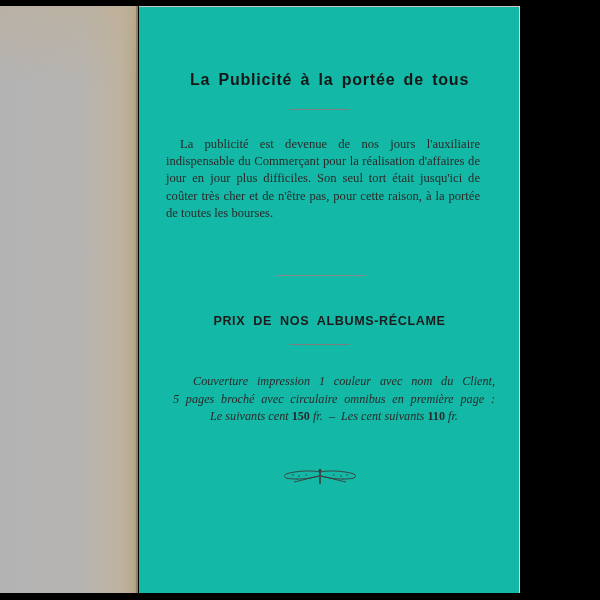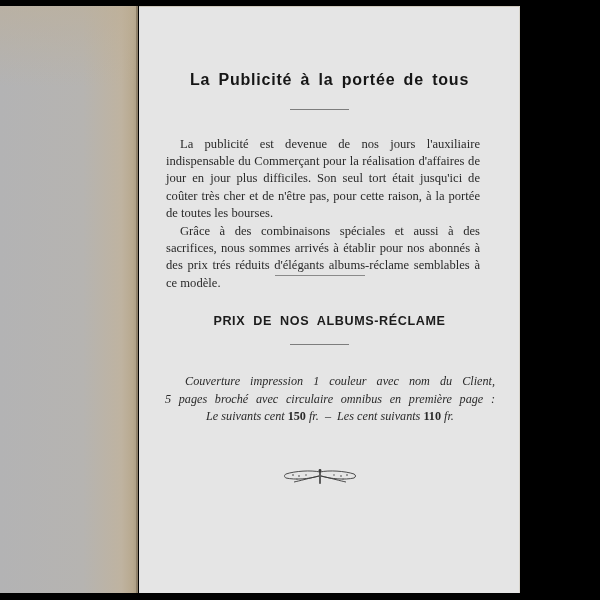--- a/index.html
+++ b/index.html
@@ -15,21 +15,21 @@
     .cover-top-tint {
       position: absolute; left: 0; top: 0; width: 100%; height: 80px;
       background: linear-gradient(180deg, rgba(190,175,150,0.55), rgba(190,175,150,0));
     }
     .cover-fold {
       position: absolute; right: 0; top: 0; width: 2px; height: 100%;
       background: #8d7f68;
     }
     .page {
       position: absolute; left: 139px; top: 6px; width: 381px; height: 587px;
-      background: #e5e5e5;
+      background: #14b8a6;
       box-shadow: inset -1px 0 0 #d9d5cc, inset 0 1px 0 #cfc9bd;
     }
     .title {
       position: absolute; left: 0; width: 100%; top: 65px;
       text-align: center;
       font-family: "Liberation Sans", sans-serif;
       font-size: 16px; font-weight: bold; letter-spacing: 0.8px; word-spacing: 3px;
       color: #161616;
     }
     .rule {
@@ -47,21 +47,21 @@
       text-align: center;
       font-family: "Liberation Sans", sans-serif;
       font-size: 12.6px; font-weight: bold; letter-spacing: 0.6px; word-spacing: 4px;
       color: #1c1c1c;
     }
     .pricing {
       position: absolute; left: 26px; width: 330px; top: 367px;
       font-style: italic; font-size: 12.2px; line-height: 17.5px; color: #2a2a2a;
       text-align: center;
     }
-    .pricing .line { display: block; white-space: nowrap; }
+    .pricing .line { display: block; white-space: nowrap; margin-left: 8px; }
     .pricing .line.just { text-align: justify; text-align-last: justify; }
     .pricing strong { font-style: normal; font-weight: bold; }
     .ornament {
       position: absolute; left: 144px; top: 463px; width: 74px; height: 16px;
     }
   </style>
 </head>
 <body>
 
 <div class="cover">
@@ -69,21 +69,20 @@
   <div class="cover-fold"></div>
 </div>
 
 <div class="page">
   <div class="title">La Publicité à la portée de tous</div>
 
   <div class="rule" style="left:151px; top:103px; width:59px;"></div>
 
   <div class="para" style="top:130px;">La publicité est devenue de nos jours l'auxiliaire indispensable du Commerçant pour la réalisation d'affaires de jour en jour plus difficiles. Son seul tort était jusqu'ici de coûter très cher et de n'être pas, pour cette raison, à la portée de toutes les bourses.</div>
 
-  <div class="para para-last" style="top:217px;">Grâce à des combinaisons spéciales et aussi à des sacrifices, nous sommes arrivés à établir pour nos abonnés à des prix trés réduits d'élégants albums-réclame semblables à ce modèle.</div>
 
   <div class="rule" style="left:136px; top:269px; width:90px; background:#8a8a8a;"></div>
 
   <div class="subtitle">PRIX DE NOS ALBUMS-RÉCLAME</div>
 
   <div class="rule" style="left:151px; top:338px; width:59px;"></div>
 
   <div class="pricing">
     <span class="line just" style="padding-left:20px;">Couverture impression 1 couleur avec nom du Client,</span>
     <span class="line just">5 pages broché avec circulaire omnibus en première page :</span>

